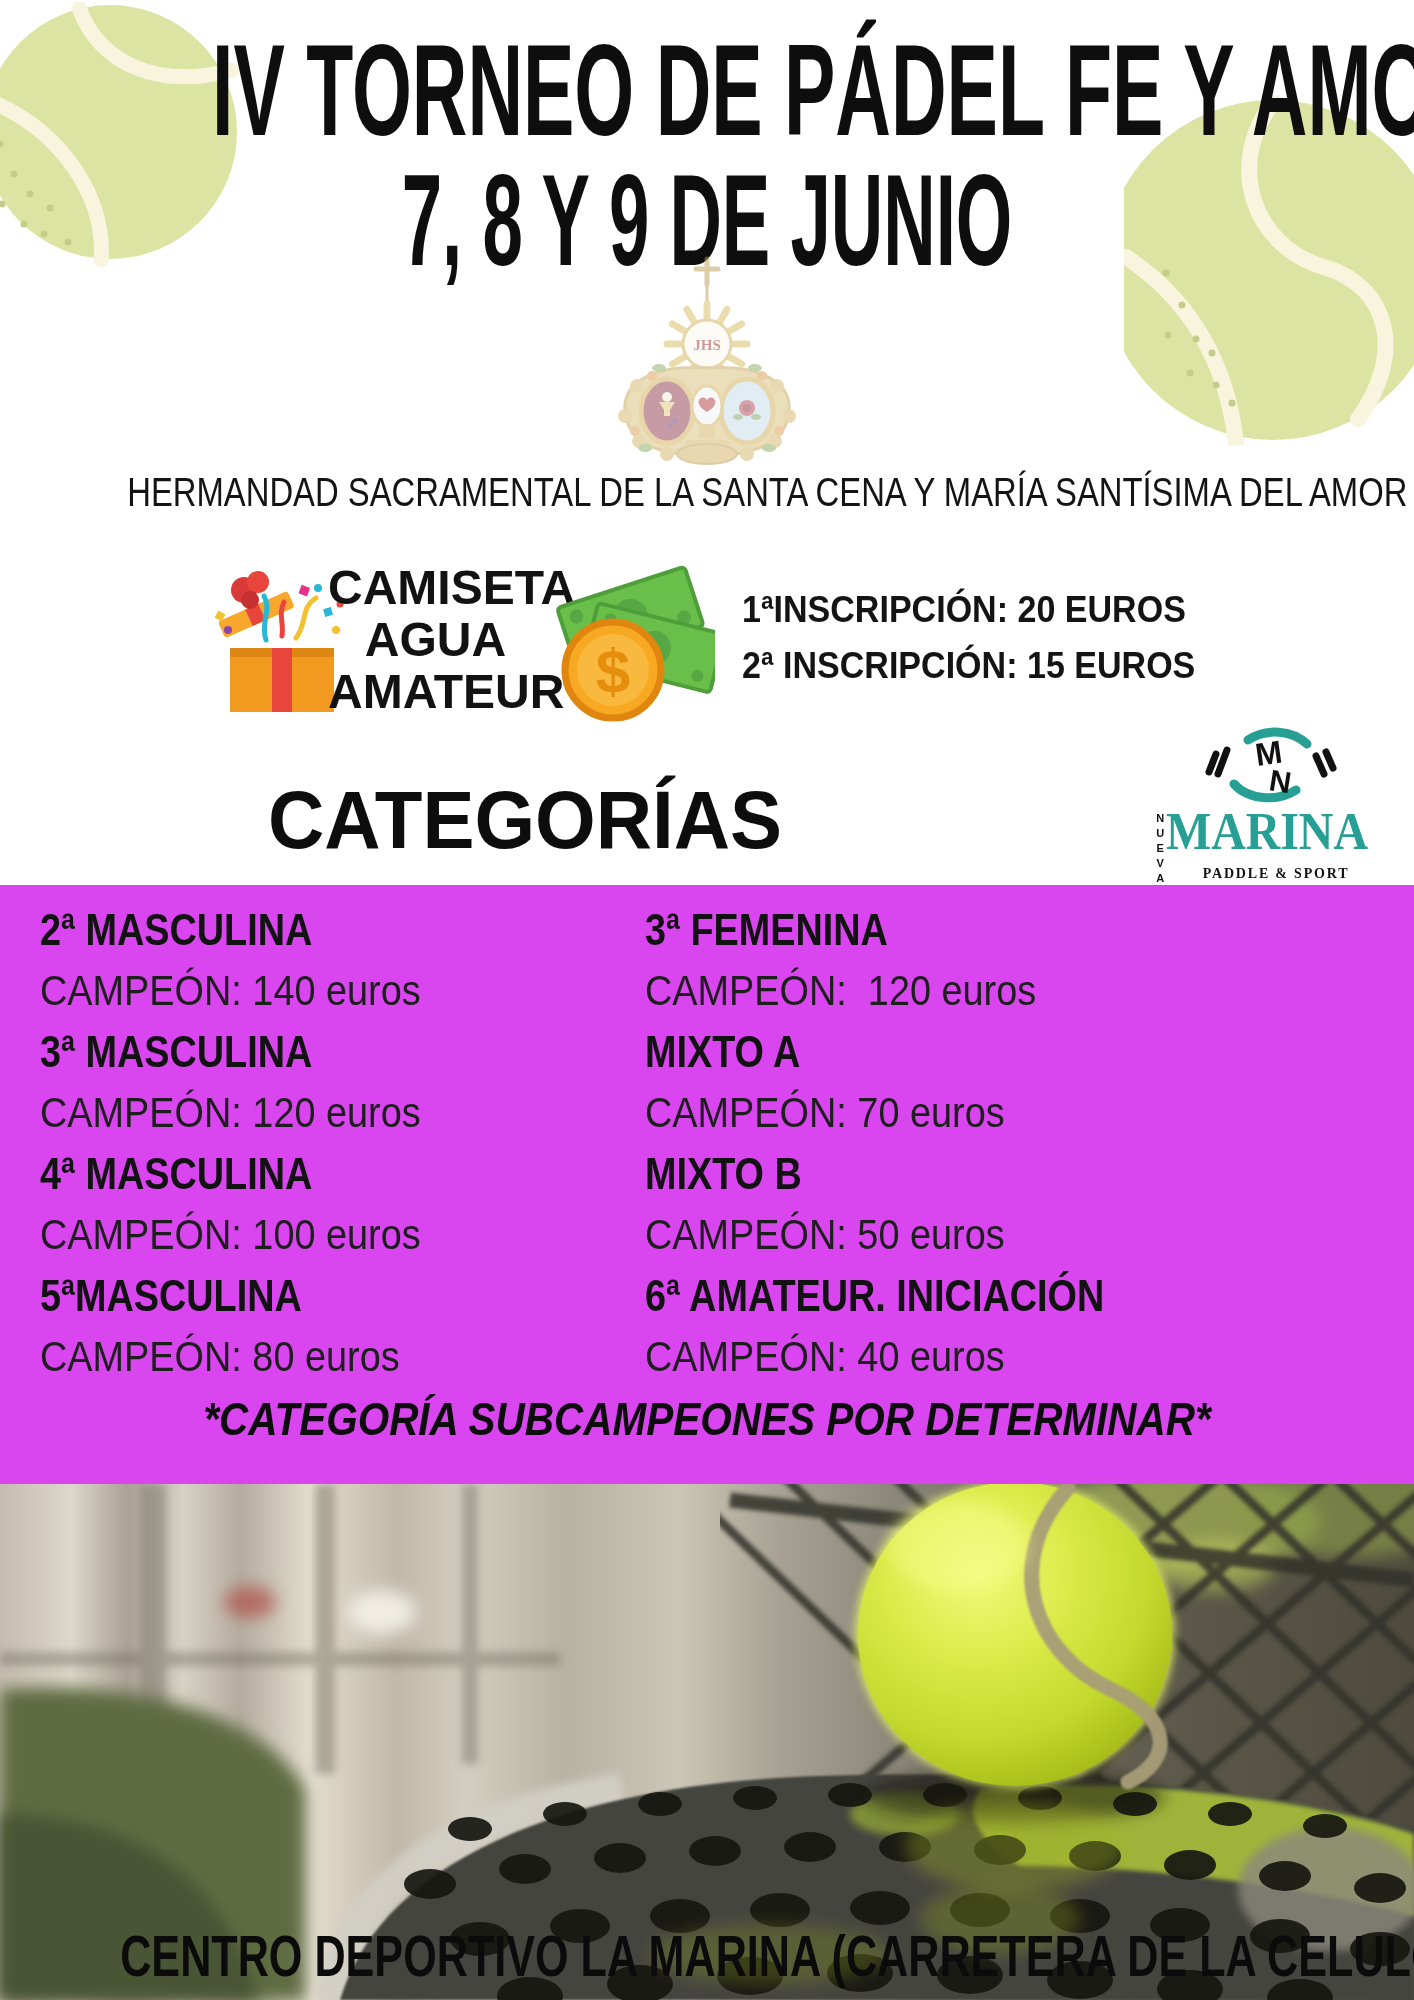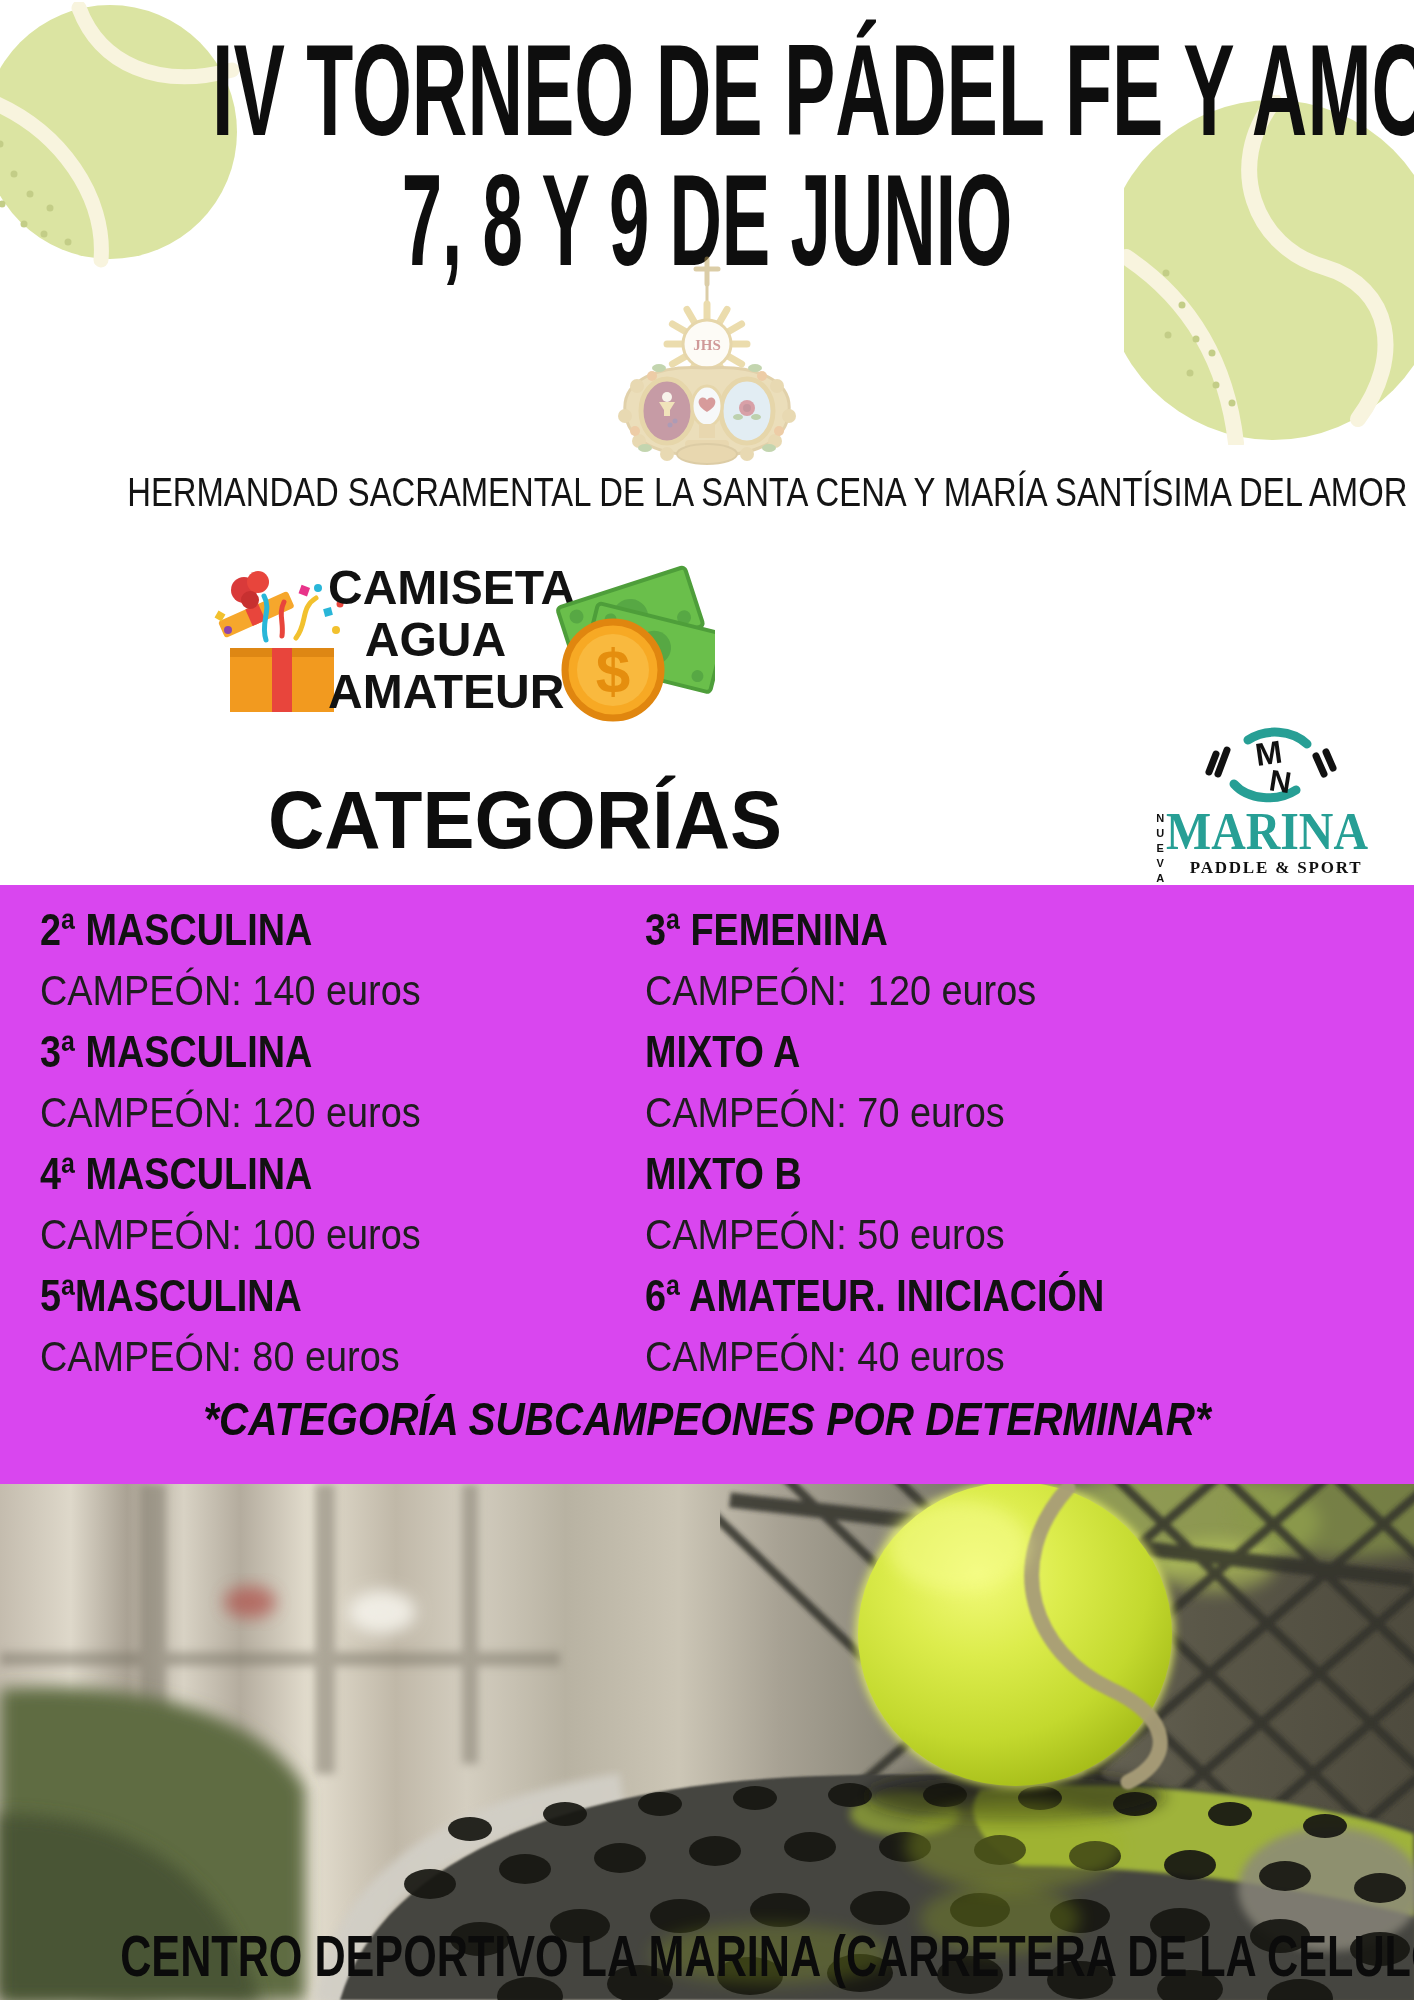--- a/index.html
+++ b/index.html
@@ -29,21 +29,21 @@
   
   .cat-heading{top:775px;left:0;width:1050px;text-align:center;font-size:78px;font-weight:700;
                color:#0d0d0d;transform:scaleY(1.05);}
   .marina{right:10px;top:726px;width:268px;display:flex;flex-direction:column;align-items:center;}
   .marina-row{display:flex;align-items:flex-start;margin-top:2px;}
   .marina-nueva{writing-mode:vertical-lr;text-orientation:upright;font-size:11px;font-weight:700;
                 letter-spacing:3px;color:#111;margin-top:6px;height:72px;}
   .marina-main{display:flex;flex-direction:column;align-items:center;font-family:Liberation Serif, serif;}
   .marina-name{font-size:52px;font-weight:700;color:#279f95;letter-spacing:0px;
                transform:scaleX(0.92);transform-origin:0 50%;line-height:52px;}
-  .marina-tag{font-size:17px;font-weight:700;letter-spacing:1.8px;color:#111;margin-top:0px;}
+  .marina-tag{font-size:14px;font-weight:700;letter-spacing:1.8px;color:#111;margin-top:8px;}
   
   .cat-box{top:885px;left:0;width:1414px;height:771px;background:#d946ef;}
   .col{position:absolute;top:14px;}
   .col.left{left:40px;width:580px;}
   .col.right{left:645px;width:760px;}
   .cat-name{font-size:45px;font-weight:700;color:#121212;line-height:61px;
             transform:scaleX(0.84);transform-origin:0 50%;white-space:pre-wrap;}
   .cat-prize{font-size:43px;font-weight:400;color:#1e1e1e;line-height:61px;
              transform:scaleX(0.88);transform-origin:0 50%;white-space:pre-wrap;}
   .cat-note{position:absolute;top:507px;left:0;width:100%;text-align:center;
@@ -194,20 +194,24 @@
     <g transform="rotate(14 110 92)">
       <rect x="44" y="62" width="130" height="60" rx="4" fill="#6abf4b" stroke="#4e9e3a" stroke-width="4"></rect>
       <circle cx="109" cy="92" r="17" fill="#57a844"></circle>
       <circle cx="60" cy="75" r="6" fill="#57a844"></circle>
         <circle cx="158" cy="109" r="6" fill="#57a844"></circle>
     </g>
     <circle cx="68" cy="114" r="48" fill="#f7a924" stroke="#e0860f" stroke-width="7"></circle>
     <circle cx="68" cy="114" r="36" fill="#f9b93e"></circle>
     <text x="68" y="136" text-anchor="middle" font-size="62" font-weight="bold" fill="#e58e0e" font-family="Liberation Sans, sans-serif">$</text>
   </svg>
+  <div class="abs inscriptions">
+    <div>1ªINSCRIPCIÓN: 20 EUROS</div>
+    <div>2ª INSCRIPCIÓN: 15 EUROS</div>
+  </div>
 
   <div class="abs cat-heading">CATEGORÍAS</div>
 
   <div class="abs marina">
     <svg width="140" height="78" viewBox="0 0 140 78">
       <g stroke="#111" stroke-width="7" stroke-linecap="round" fill="none">
         <path d="M16,28 l-7,18"></path>
           <path d="M27,24 l-9,24"></path>
         <path d="M116,30 l8,18"></path>
           <path d="M126,26 l7,16"></path>

